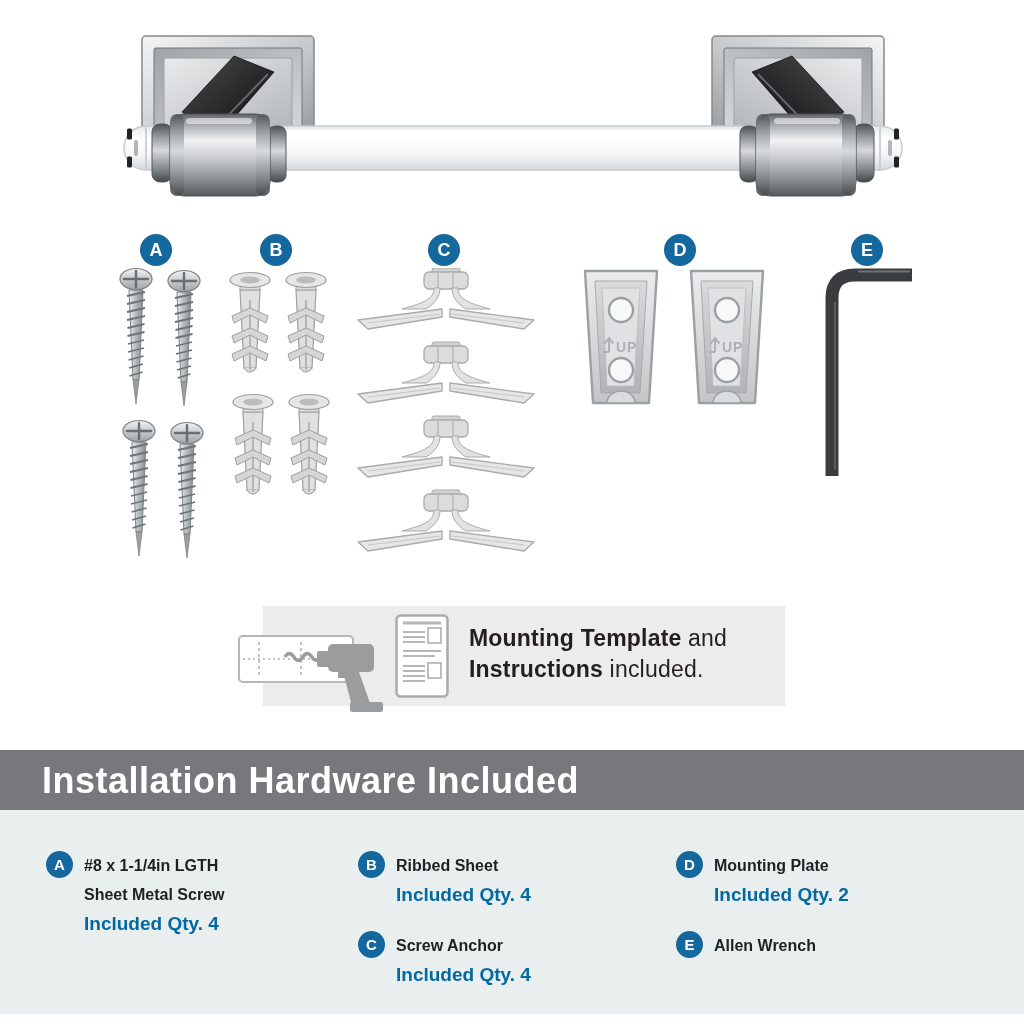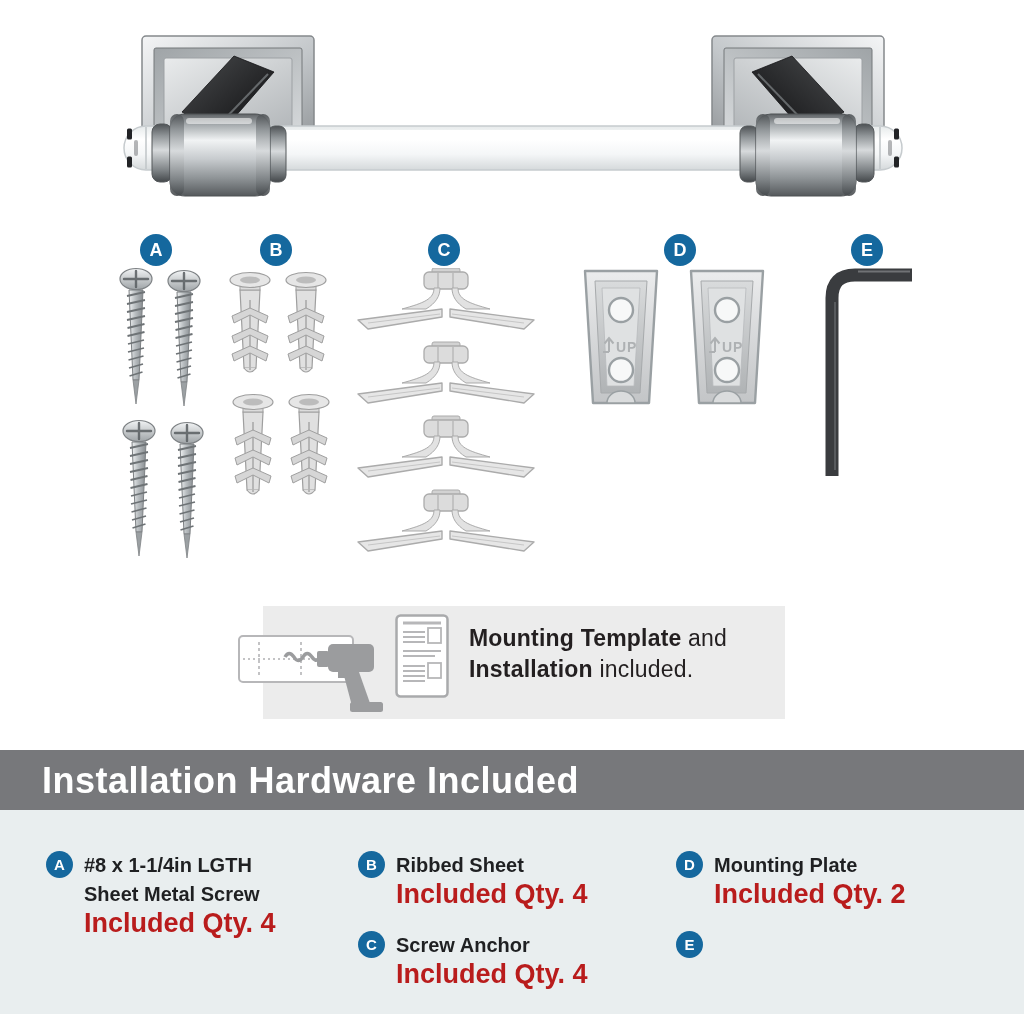--- a/index.html
+++ b/index.html
@@ -11,43 +11,43 @@
   
   .badge{
     background:#15689e;color:#ffffff;border-radius:50%;
     display:flex;align-items:center;justify-content:center;
     font-weight:bold;
   }
   .badge.lg{width:32px;height:32px;font-size:18px;}
   .badge.sm{width:27px;height:27px;font-size:15px;flex:0 0 27px;}
   
   .note-box{
-    left:263px;top:606px;width:522px;height:113px;background:#ececec;
+    left:263px;top:606px;width:522px;height:100px;background:#ececec;
   }
   .note-text{
     position:absolute;left:206px;top:17px;
     font-size:23px;line-height:31px;color:#231f20;letter-spacing:0.2px;
   }
   .note-text b{font-weight:bold;}
   
   .banner{
     left:0;top:750px;width:1024px;height:76px;background:#77787b;
   }
   .banner-title{
     position:absolute;left:42px;top:0;height:60px;line-height:62px;
     color:#ffffff;font-size:36px;font-weight:bold;letter-spacing:0.5px;white-space:nowrap;
   }
   
   .legend{
     left:0;top:810px;width:1024px;height:204px;background:#e9eeef;
   }
   .legend-item{position:absolute;display:flex;gap:11px;align-items:flex-start;}
   .legend-text{display:flex;flex-direction:column;}
-  .lname{font-size:20px;line-height:29px;font-weight:bold;color:#1f2022;white-space:nowrap;}
-  .lqty{font-size:27px;line-height:29px;font-weight:bold;color:#b91c1c;white-space:nowrap;text-align:center;}
+  .lname{font-size:16px;line-height:29px;font-weight:bold;color:#1f2022;white-space:nowrap;}
+  .lqty{font-size:19px;line-height:29px;font-weight:bold;color:#0369a1;white-space:nowrap;}
   #li-a{left:46px;top:851px;}
   #li-b{left:358px;top:851px;}
   #li-c{left:358px;top:931px;}
   #li-d{left:676px;top:851px;}
   #li-e{left:676px;top:931px;}
   svg{display:block;}
 </style>
 </head>
 <body>
 
@@ -250,21 +250,21 @@
       <path d="M8 9 L46 9" stroke="#b7b7b9" stroke-width="3"></path>
       <path d="M8 18 L30 18 M8 23 L30 23 M8 28 L30 28" stroke="#b7b7b9" stroke-width="1.8"></path>
       <rect x="33" y="14" width="13" height="15" fill="none" stroke="#b7b7b9" stroke-width="1.8"></rect>
       <path d="M8 37 L46 37 M8 42 L40 42" stroke="#b7b7b9" stroke-width="1.8"></path>
       <path d="M8 52 L30 52 M8 57 L30 57 M8 62 L30 62 M8 67 L30 67" stroke="#b7b7b9" stroke-width="1.8"></path>
       <rect x="33" y="49" width="13" height="15" fill="none" stroke="#b7b7b9" stroke-width="1.8"></rect>
     </svg>
 
     <div class="note-text">
       <div><b>Mounting Template</b><span> and</span></div>
-      <div><b>Installation</b><span> included.</span></div>
+      <div><b>Instructions</b><span> included.</span></div>
     </div>
   </div>
 
   <div class="abs banner">
     <div class="banner-title">Installation Hardware Included</div>
   </div>
 
   <div class="abs legend"></div>
 
   <div class="legend-item" id="li-a">
@@ -296,16 +296,17 @@
     <span class="badge sm">D</span>
     <div class="legend-text">
       <div class="lname">Mounting Plate</div>
       <div class="lqty">Included Qty. 2</div>
     </div>
   </div>
 
   <div class="legend-item" id="li-e">
     <span class="badge sm">E</span>
     <div class="legend-text">
+      <div class="lname">Allen Wrench</div>
     </div>
   </div>
 
 </div>
 
 </body></html>

